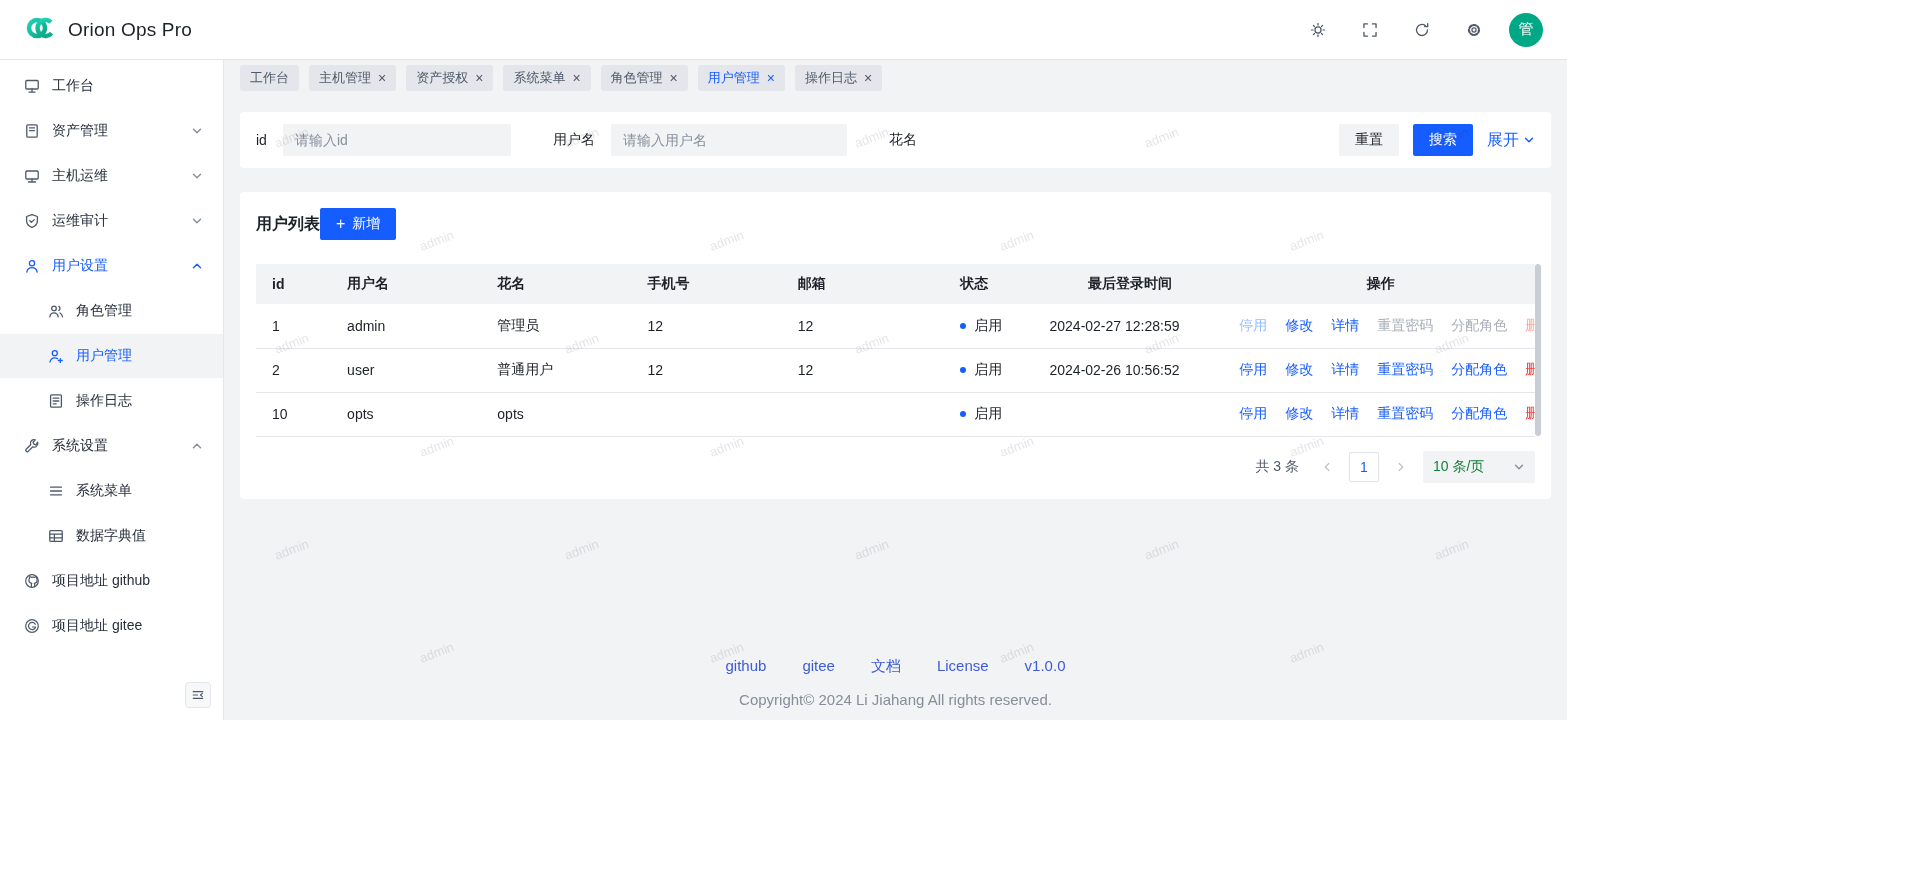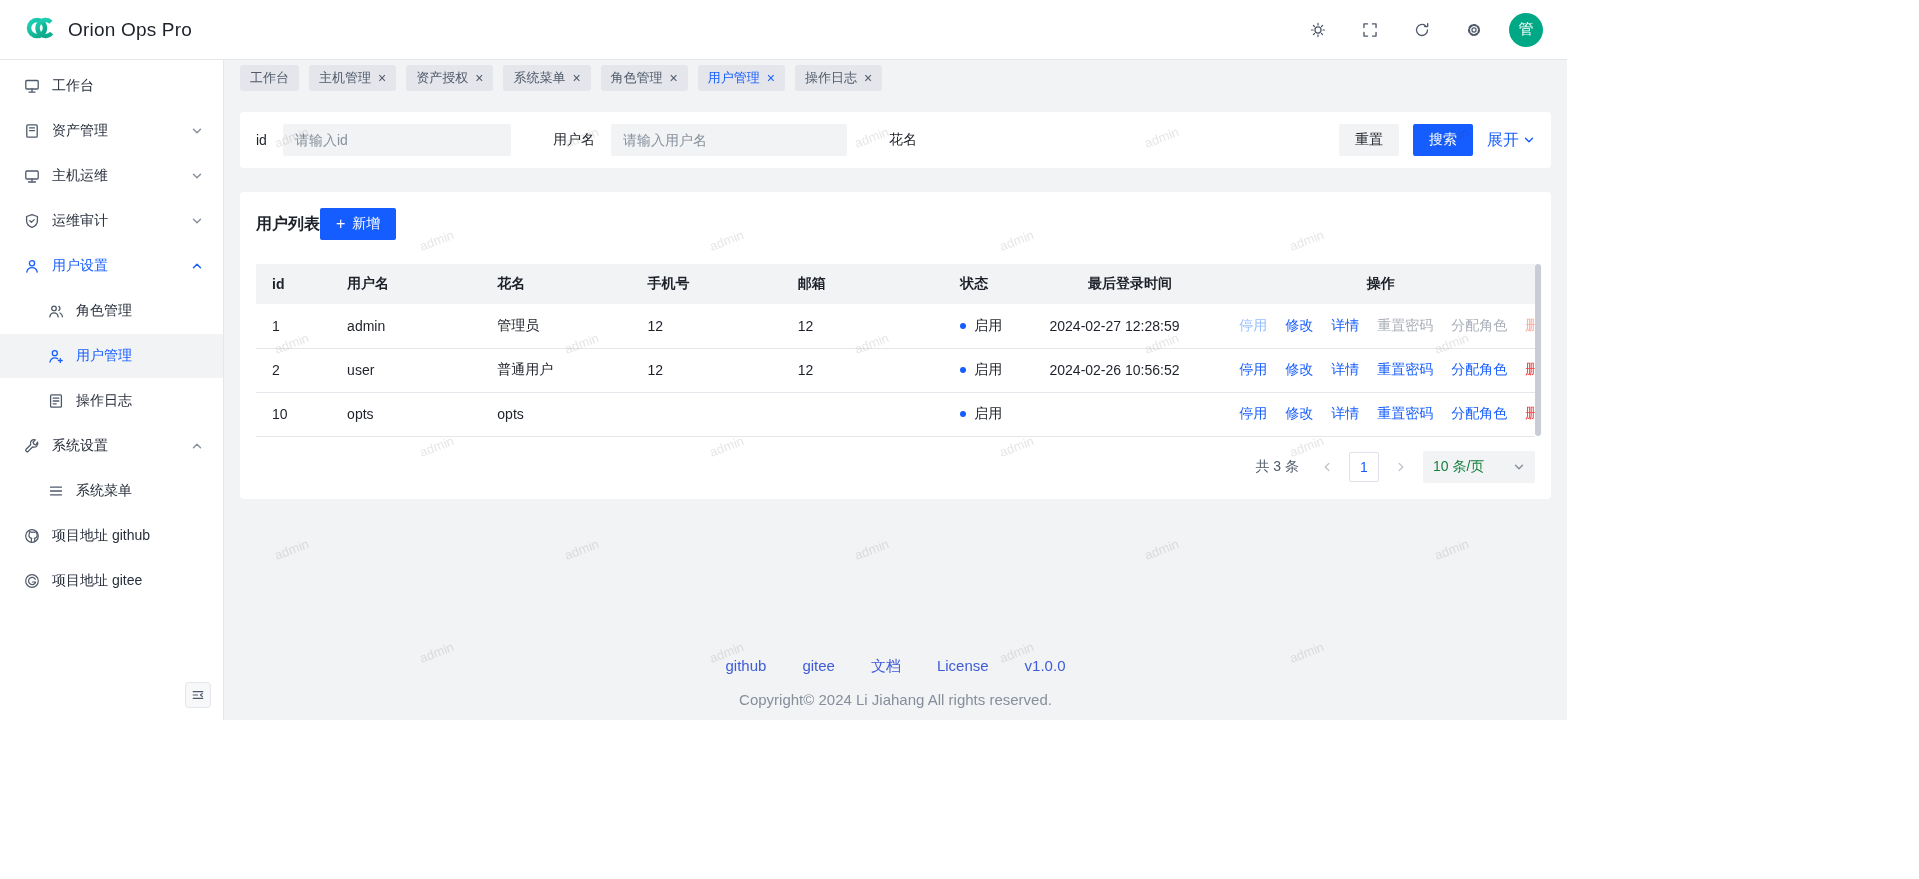--- a/index.html
+++ b/index.html
@@ -252,20 +252,29 @@
               </svg>
             </span>
           </div>
           <div class="menu-item child">
             <span class="icon">
               <svg viewBox="0 0 16 16" fill="none" stroke="currentColor" stroke-width="1.3" stroke-linecap="round" stroke-linejoin="round">
                 <path d="M2.5 4.2h11M2.5 8h11M2.5 11.8h11"></path>
               </svg>
             </span>
             <span class="mi-label">系统菜单</span>
+          </div>
+          <div class="menu-item child">
+            <span class="icon">
+              <svg viewBox="0 0 16 16" fill="none" stroke="currentColor" stroke-width="1.3" stroke-linecap="round" stroke-linejoin="round">
+                <rect x="1.8" y="2.6" width="12.4" height="10.8" rx="1"></rect>
+                <path d="M1.8 6.2h12.4M1.8 9.8h12.4M6.4 6.2v7.2"></path>
+              </svg>
+            </span>
+            <span class="mi-label">数据字典值</span>
           </div>
           <div class="menu-item">
             <span class="icon">
               <svg viewBox="0 0 16 16" fill="none" stroke="currentColor" stroke-width="1.2" stroke-linecap="round" stroke-linejoin="round">
                 <circle cx="8" cy="8" r="6.3"></circle>
                 <path d="M10.7 13.6v-2c0-.6-.1-1-.4-1.3 1.5-.2 2.9-.8 2.9-3.1 0-.7-.2-1.2-.6-1.7.1-.2.3-.9-.1-1.8 0 0-.5-.2-1.8.6a6.3 6.3 0 00-3.3 0c-1.3-.8-1.8-.6-1.8-.6-.4.9-.2 1.6-.1 1.8-.4.5-.6 1-.6 1.7 0 2.3 1.4 2.9 2.9 3.1-.2.2-.4.6-.4 1.1v2.2"></path>
               </svg>
             </span>
             <span class="mi-label">项目地址 github</span>
           </div>

